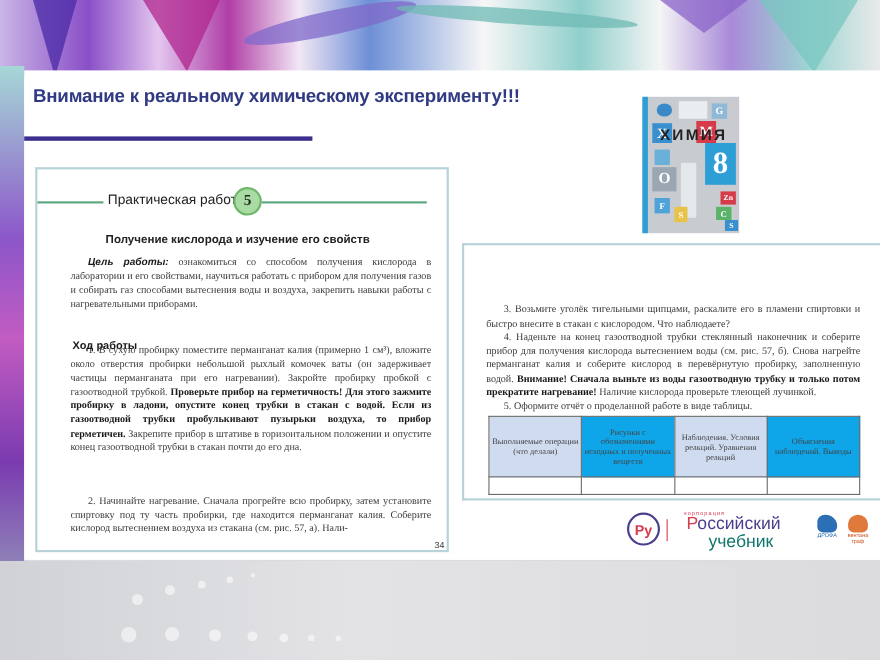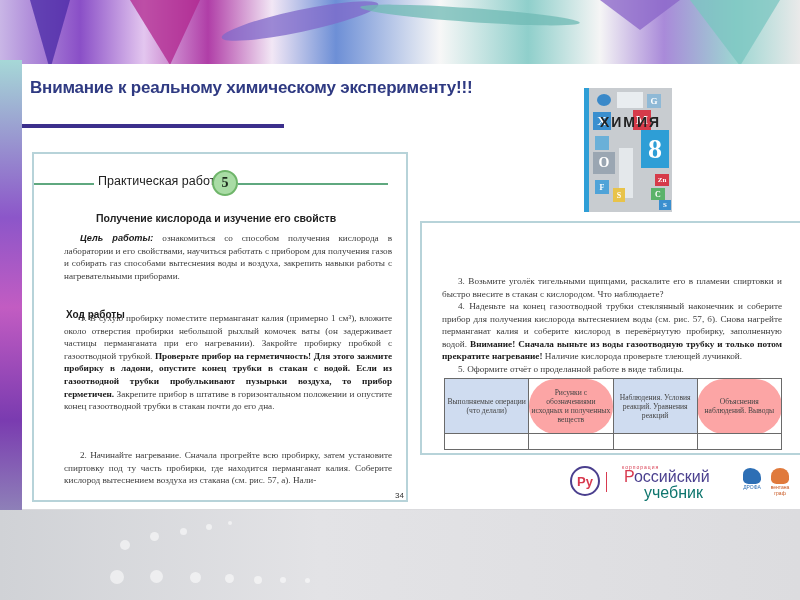--- a/index.html
+++ b/index.html
@@ -97,21 +97,21 @@
   }
   .results-table {
     position: absolute; left: 22px; top: 155px; width: 338px; border-collapse: collapse;
     font-size: 7.6px; line-height: 9px; color: #444;
   }
   .results-table th {
     border: 1px solid #6a6a6a; font-weight: normal; text-align: center; vertical-align: middle;
     height: 55px; padding: 1px 2px;
   }
   .results-table th.blue { background: #cfdcf0; }
-  .results-table th.green { background: #fca5a5; border-radius: 27px; }
+  .results-table th.green { background: #0ea5e9; }
   .results-table td { border: 1px solid #6a6a6a; height: 16px; }
 
   .page-number {
     position: absolute; left: 373px; top: 427px;
     font-family: "Liberation Sans", sans-serif; font-size: 8px; color: #333;
   }
 
   
   .logo-ru { position: absolute; left: 548px; top: 402px; width: 30px; height: 30px; border-radius: 50%; border: 2.5px solid #4a3f8e; display: flex; align-items: center; justify-content: center; font-family: "Liberation Sans", sans-serif; font-weight: bold; color: #d83a4f; font-size: 13px; }
   .logo-sep { position: absolute; left: 584px; top: 408px; width: 1px; height: 20px; background: #d83a4f; }

